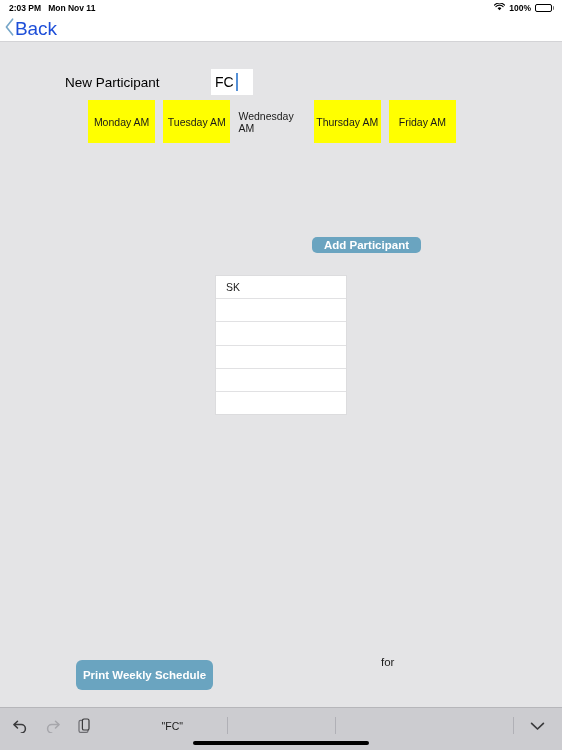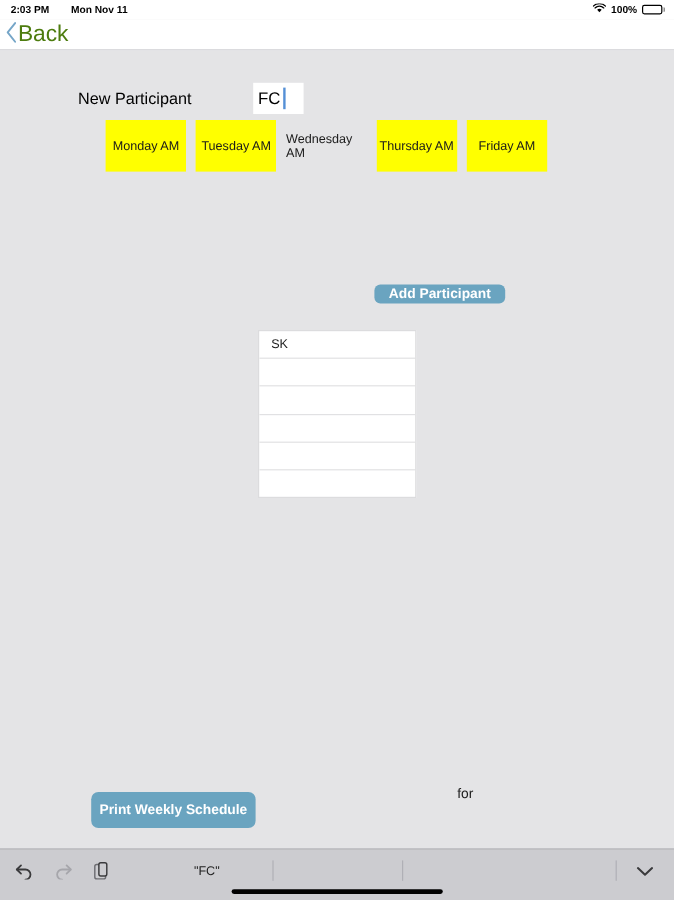--- a/index.html
+++ b/index.html
@@ -24,21 +24,21 @@
     height: 16px;
     background: #ffffff;
     display: flex;
     align-items: center;
     font-size: 8.5px;
     color: #000;
   }
   .status-left {
     display: flex;
     align-items: flex-start;
-    gap: 18px;
+    gap: 7px;
     padding-left: 9px;
     font-weight: 600;
   }
   .status-right {
     margin-left: auto;
     display: flex;
     align-items: center;
     gap: 4px;
     padding-right: 8px;
     font-weight: 600;
@@ -78,21 +78,21 @@
     height: 26px;
     background: #ffffff;
     border-bottom: 1px solid #d3d3d6;
     box-sizing: border-box;
     display: flex;
     align-items: center;
   }
   .back-button {
     display: flex;
     align-items: center;
-    color: #4d7c0f;
+    color: #1d4ed8;
     font-size: 19px;
     padding-left: 5px;
     letter-spacing: -0.1px;
     cursor: pointer;
   }
   .chevron-left-icon {
     display: inline-block;
     margin-right: 1px;
     line-height: 1;
   }

